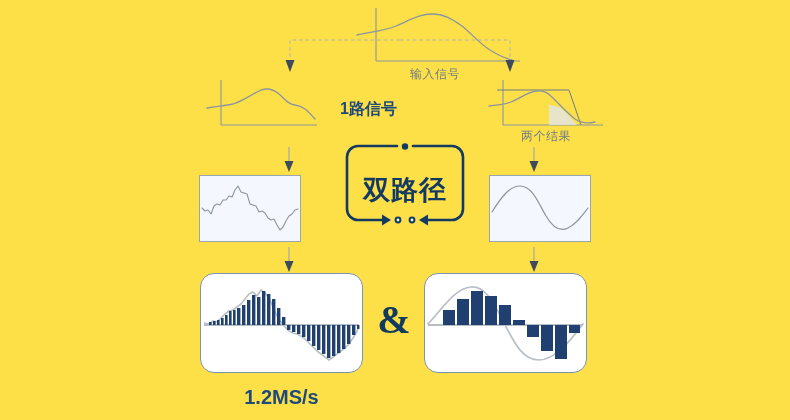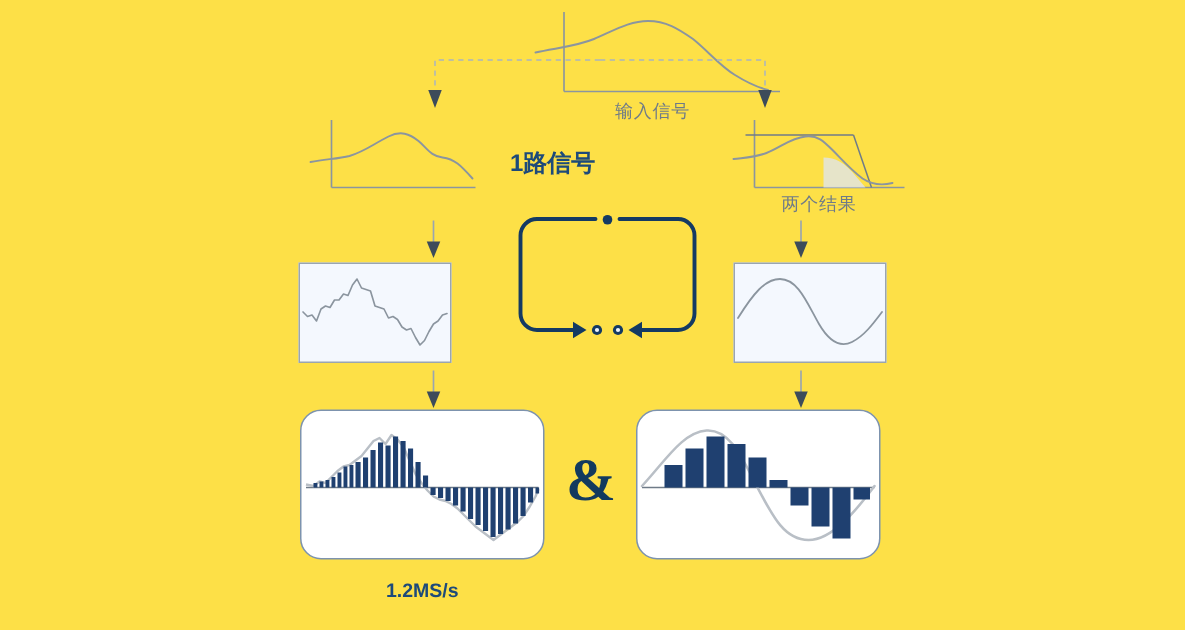--- a/index.html
+++ b/index.html
@@ -38,21 +38,21 @@
   }
   .cap-navy-bold {
     color: #1d4a7a;
     font-size: 16px;
     font-weight: bold;
     text-align: left;
     white-space: nowrap;
   }
   .rate-label {
     color: #1d4a7a;
-    font-size: 13px;
+    font-size: 20px;
     font-weight: bold;
     text-align: center;
     white-space: nowrap;
   }
   .center-word {
     color: #143a63;
     font-size: 27px;
     font-weight: bold;
     letter-spacing: 1px;
     white-space: nowrap;
@@ -168,20 +168,21 @@
 
       <path d="M38 71.5 l9 5.5 l-9 5.5 z" fill="#143a63"></path>
       <path d="M84 71.5 l-9 5.5 l9 5.5 z" fill="#143a63"></path>
 
       <circle cx="54" cy="77" r="3.4" fill="#143a63"></circle>
       <circle cx="54" cy="77" r="1.4" fill="#eef4fd"></circle>
       <circle cx="68" cy="77" r="3.4" fill="#143a63"></circle>
       <circle cx="68" cy="77" r="1.4" fill="#eef4fd"></circle>
     </svg>
   </div>
+  <div class="abs center-word" style="left:344px; top:172px; width:122px; text-align:center;">双路径</div>
 
   <svg class="abs" style="left:282px; top:247px;" width="14" height="26">
     <path d="M7 0 L7 15" stroke="#9aa5b1" stroke-width="1.1" fill="none"></path>
     <path d="M7 25 l-4.5 -11 l9 0 z" fill="#3d4b5a"></path>
   </svg>
   <svg class="abs" style="left:527px; top:247px;" width="14" height="26">
     <path d="M7 0 L7 15" stroke="#9aa5b1" stroke-width="1.1" fill="none"></path>
     <path d="M7 25 l-4.5 -11 l9 0 z" fill="#3d4b5a"></path>
   </svg>
 

